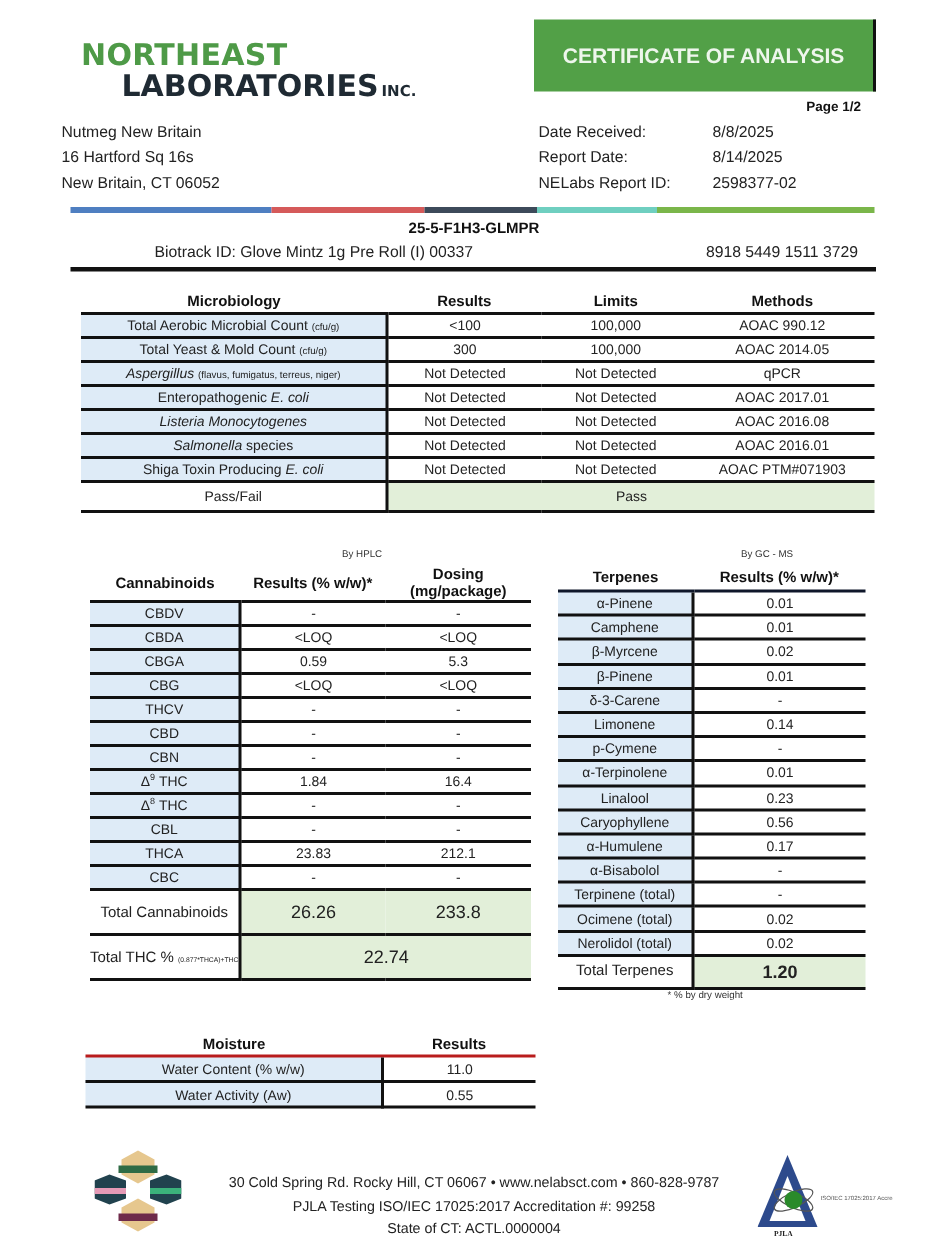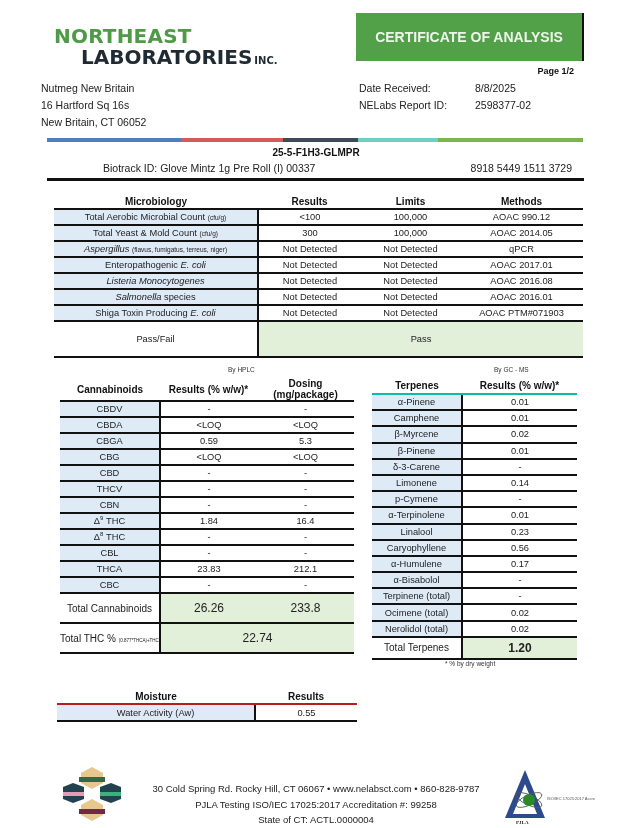--- a/index.html
+++ b/index.html
@@ -51,21 +51,21 @@
   #canna { left: 60px; top: 378px; width: 294px; }
   #canna th { height: 16px; }
   #canna tr.head th { border-bottom: 2px solid #111; }
   #canna td { height: 16px; }
   #canna tr.tot td { height: 30px; font-size: 10px; }
   #canna tr.tot td.big { font-weight: normal; font-size: 12px; margin-left: 33px; }
 
   .bygc { left: 494px; top: 366px; font-size: 6.5px; color: #333; }
   #terp { left: 372px; top: 378px; width: 205px; }
   #terp th { height: 16px; }
-  #terp tr.head th { border-bottom: 2px solid #14b8a6; }
+  #terp tr.head th { border-bottom: 2px solid #0f172a; }
   #terp td { height: 16.2px; }
   #terp tr.tot td { height: 22px; font-size: 10px; }
   #terp tr.tot td.big { font-weight: bold; font-size: 12px; }
   .dry { left: 445px; top: 660px; font-size: 6.5px; color: #333; }
 
   #moist { left: 57px; top: 689px; width: 300px; }
   #moist th { height: 15px; }
   #moist tr.head th { border-bottom: 2px solid #b91c1c; }
   #moist td { height: 17px; }
 
@@ -87,20 +87,24 @@
 <div class="abs client">
   <div>Nutmeg New Britain</div>
   <div>16 Hartford Sq 16s</div>
   <div>New Britain, CT 06052</div>
 </div>
 
 <div class="abs meta">
   <div class="meta-row">
       <span class="meta-label">Date Received:</span>
       <span>8/8/2025</span>
+    </div>
+  <div class="meta-row">
+      <span class="meta-label">Report Date:</span>
+      <span>8/14/2025</span>
     </div>
   <div class="meta-row">
       <span class="meta-label">NELabs Report ID:</span>
       <span>2598377-02</span>
     </div>
 </div>
 
 <div class="abs color-bar">
   <div style="width:25%;background:#4f7fc1"></div>
   <div style="width:19%;background:#d55a5a"></div>
@@ -164,21 +168,21 @@
         <td>Not Detected</td>
         <td>AOAC 2016.01</td>
   </tr>
   <tr class="row">
     <td class="lbl sep"><span>Shiga Toxin Producing </span><span class="it">E. coli</span></td>
     <td>Not Detected</td>
         <td>Not Detected</td>
         <td>AOAC PTM#071903</td>
   </tr>
   <tr class="row">
-    <td class="sep" style="height:36px">Pass/Fail</td>
+    <td class="sep" style="height:20px">Pass/Fail</td>
     <td colspan="3" class="green">Pass</td>
   </tr>
 </tbody>
   </table>
 
 <div class="abs byhplc">By HPLC</div>
 <table id="canna">
   <colgroup>
       <col style="width:100px">
       <col style="width:97px">
@@ -204,26 +208,26 @@
         <td class="lbl sep">CBGA</td>
         <td>0.59</td>
         <td>5.3</td>
       </tr>
   <tr class="row">
         <td class="lbl sep">CBG</td>
         <td>&lt;LOQ</td>
         <td>&lt;LOQ</td>
       </tr>
   <tr class="row">
+        <td class="lbl sep">THCV</td>
+        <td>-</td>
+        <td>-</td>
+      </tr>
+  <tr class="row">
         <td class="lbl sep">CBD</td>
-        <td>-</td>
-        <td>-</td>
-      </tr>
-  <tr class="row">
-        <td class="lbl sep">THCV</td>
         <td>-</td>
         <td>-</td>
       </tr>
   <tr class="row">
         <td class="lbl sep">CBN</td>
         <td>-</td>
         <td>-</td>
       </tr>
   <tr class="row">
         <td class="lbl sep">Δ<sup style="font-size:6px">9</sup> THC</td>
@@ -345,20 +349,24 @@
   <colgroup>
       <col style="width:198px">
       <col style="width:102px">
     </colgroup>
   <tbody>
       <tr class="head">
     <th>Moisture</th>
     <th>Results</th>
   </tr>
   <tr class="row">
+        <td class="lbl sep">Water Content (% w/w)</td>
+        <td>11.0</td>
+      </tr>
+  <tr class="row">
         <td class="lbl sep">Water Activity (Aw)</td>
         <td>0.55</td>
       </tr>
 </tbody>
   </table>
 
 <svg class="abs badges" viewBox="0 0 58 58">
   <polygon points="29,2 40,8 40,18 29,24 18,18 18,8" fill="#e6c78e"></polygon>
   <rect x="16" y="12" width="26" height="5" fill="#2f6b45"></rect>
   <polygon points="10,18 21,22 21,34 10,38 0,34 0,22" fill="#21424e"></polygon>

